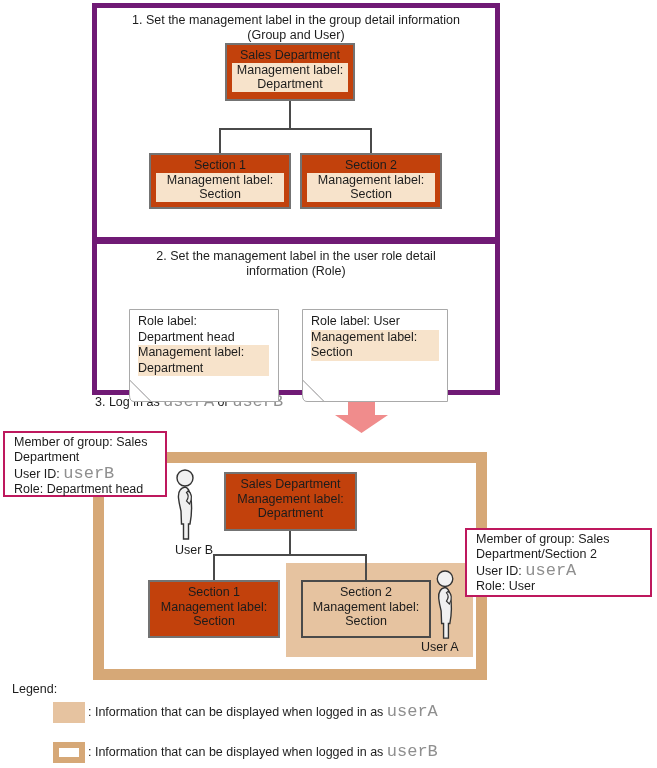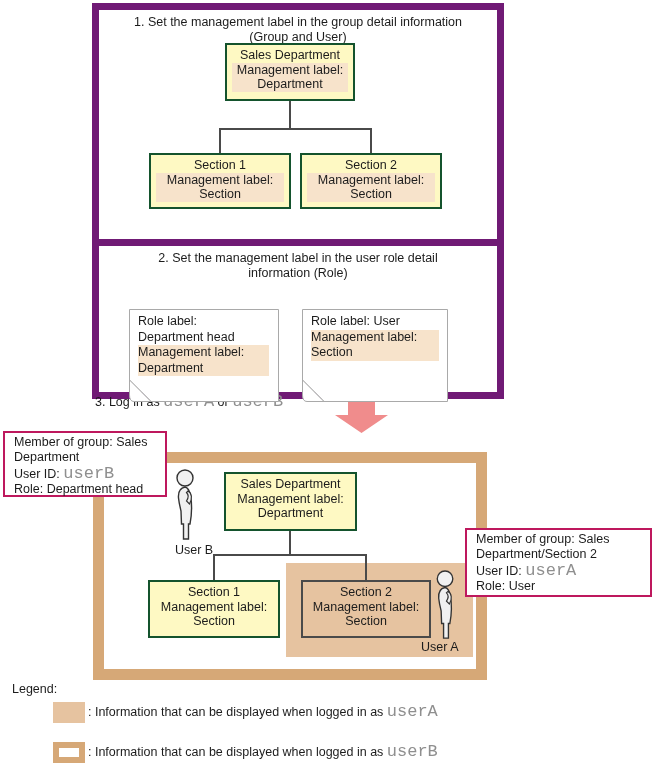--- a/index.html
+++ b/index.html
@@ -1,21 +1,21 @@
 <!DOCTYPE html>
 <html><head>
 <meta charset="utf-8">
 <style>
   html,body{margin:0;padding:0;background:#fff;}
   #stage{position:relative;width:657px;height:768px;background:#fff;overflow:hidden;
          font-family:"Liberation Sans",sans-serif;color:#1c1c1c;font-size:12.5px;}
   .abs{position:absolute;}
-  .outline-box{border:7px solid #701a75;background:#fff;text-align:center;}
+  .outline-box{border:5px solid #701a75;background:#fff;text-align:center;}
   .box-title{padding-top:5px;line-height:15px;}
-  .node{border:2px solid #14532d;background:#fef9c3;text-align:center;box-sizing:border-box;z-index:3;}
+  .node{border:2px solid #737373;background:#c2410c;text-align:center;box-sizing:border-box;z-index:3;}
   .nline{line-height:14.5px;}
   .node-pad{padding-top:3px;}
   .nhl{background:#F7E3CB;margin:0 5px;}
   .conn{background:#4a4a4a;z-index:2;}
   .note{z-index:3;margin-top:36px;}
   .note-text{position:absolute;left:0;top:0;right:0;padding:5px 0 0 9px;text-align:left;line-height:15.5px;}
   .note-hl{background:#F7E3CB;}
   .mono{font-family:"Liberation Mono","DejaVu Sans Mono",monospace;color:#8f8f8f;font-size:17px;}
   .callout{border:2px solid #be185d;background:#fff;z-index:6;text-align:left;
            line-height:15.3px;padding:2px 4px 2px 9px;box-sizing:border-box;}

